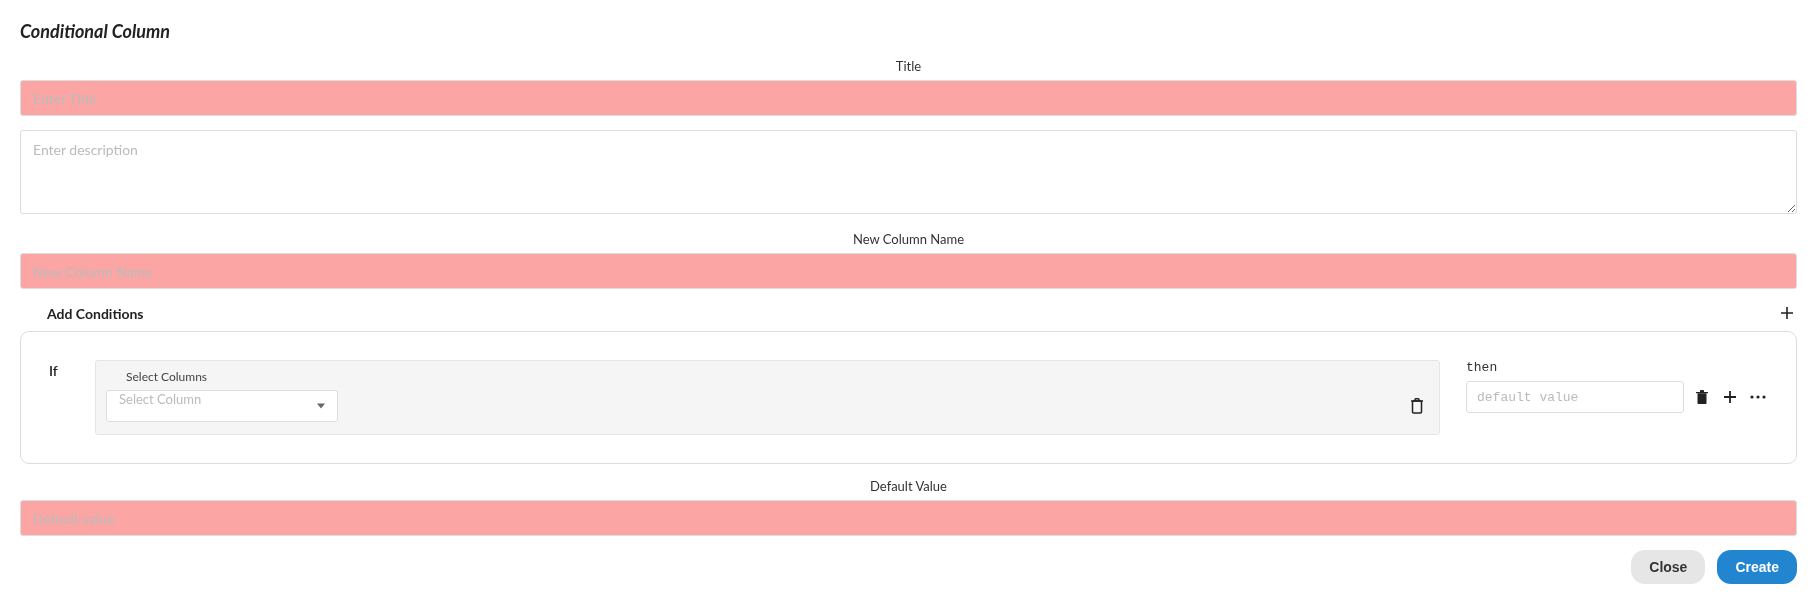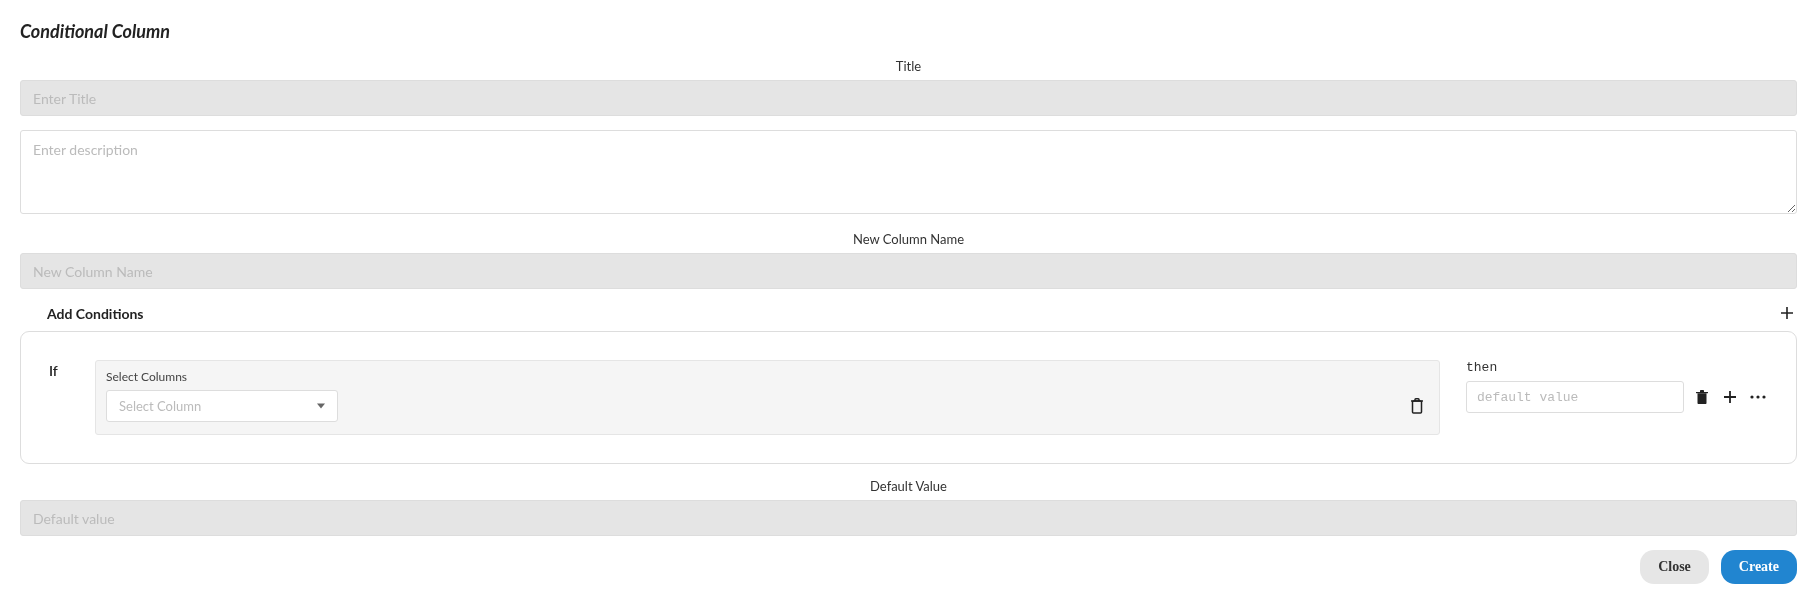--- a/index.html
+++ b/index.html
@@ -32,21 +32,21 @@
     }
     .text-input {
       width: 100%;
       height: 36px;
       border: 1px solid #ddd;
       border-radius: 3px;
       padding: 0 12px;
       font-size: 14px;
       font-family: inherit;
       color: #333;
-      background: #e5e5e5;
+      background: #fca5a5;
       outline: none;
     }
     .text-input::placeholder {
       color: #bbb;
     }
     .textarea-input {
       width: 100%;
       height: 84px;
       border: 1px solid #ddd;
       border-radius: 3px;
@@ -104,39 +104,40 @@
       background: #f5f5f5;
       border: 1px solid #e5e5e5;
       border-radius: 3px;
       padding: 8px 10px 12px 10px;
       margin-right: 0;
     }
     .condition-block-label {
       font-size: 12px;
       color: #444;
       margin-bottom: 6px;
+      margin-left: 20px;
     }
     .condition-block-row {
       display: flex;
       align-items: center;
       gap: 10px;
     }
     .select-dropdown {
       width: 232px;
       height: 32px;
       background: #fff;
       border: 1px solid #ddd;
       border-radius: 3px;
       padding: 0 28px 0 12px;
       font-size: 13px;
       font-family: inherit;
       color: #bbb;
       position: relative;
       display: flex;
-      align-items: center;
+      align-items: flex-start;
       cursor: pointer;
     }
     .select-dropdown::after {
       content: '';
       position: absolute;
       right: 12px;
       top: 50%;
       transform: translateY(-50%);
       width: 0;
       height: 0;
@@ -202,21 +203,21 @@
       justify-content: flex-end;
       gap: 12px;
       margin-top: 14px;
     }
     .btn {
       height: 34px;
       padding: 0 18px;
       border-radius: 14px;
       border: none;
       font-size: 14px;
-      font-family: Liberation Serif, serif;
+      font-family: Liberation Sans, sans-serif;
       font-weight: 600;
       cursor: pointer;
     }
     .btn-secondary {
       background: #e6e6e6;
       color: #333;
     }
     .btn-primary {
       background: #2185d0;
       color: #fff;

